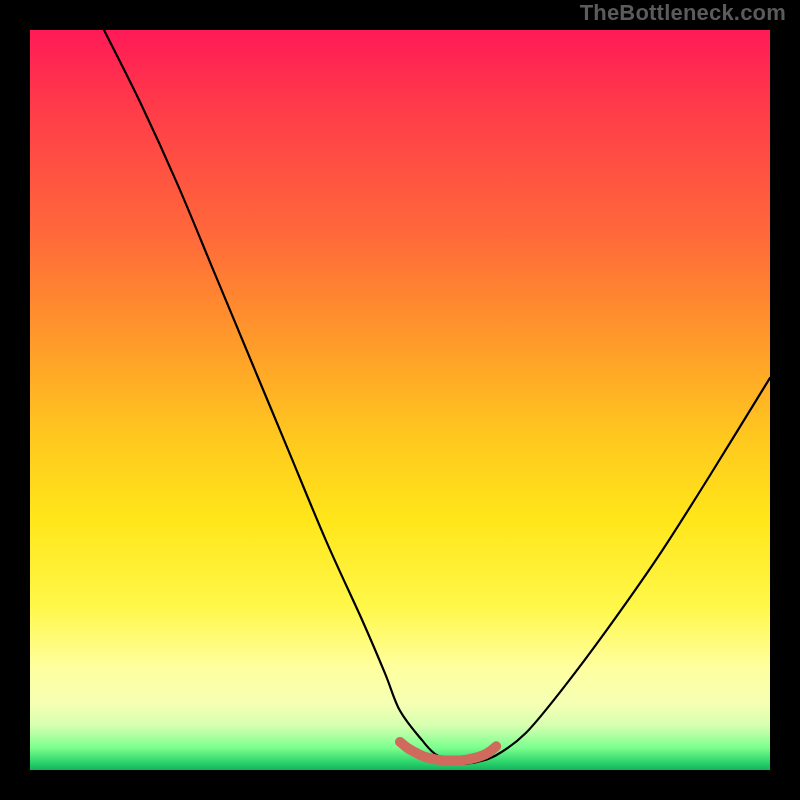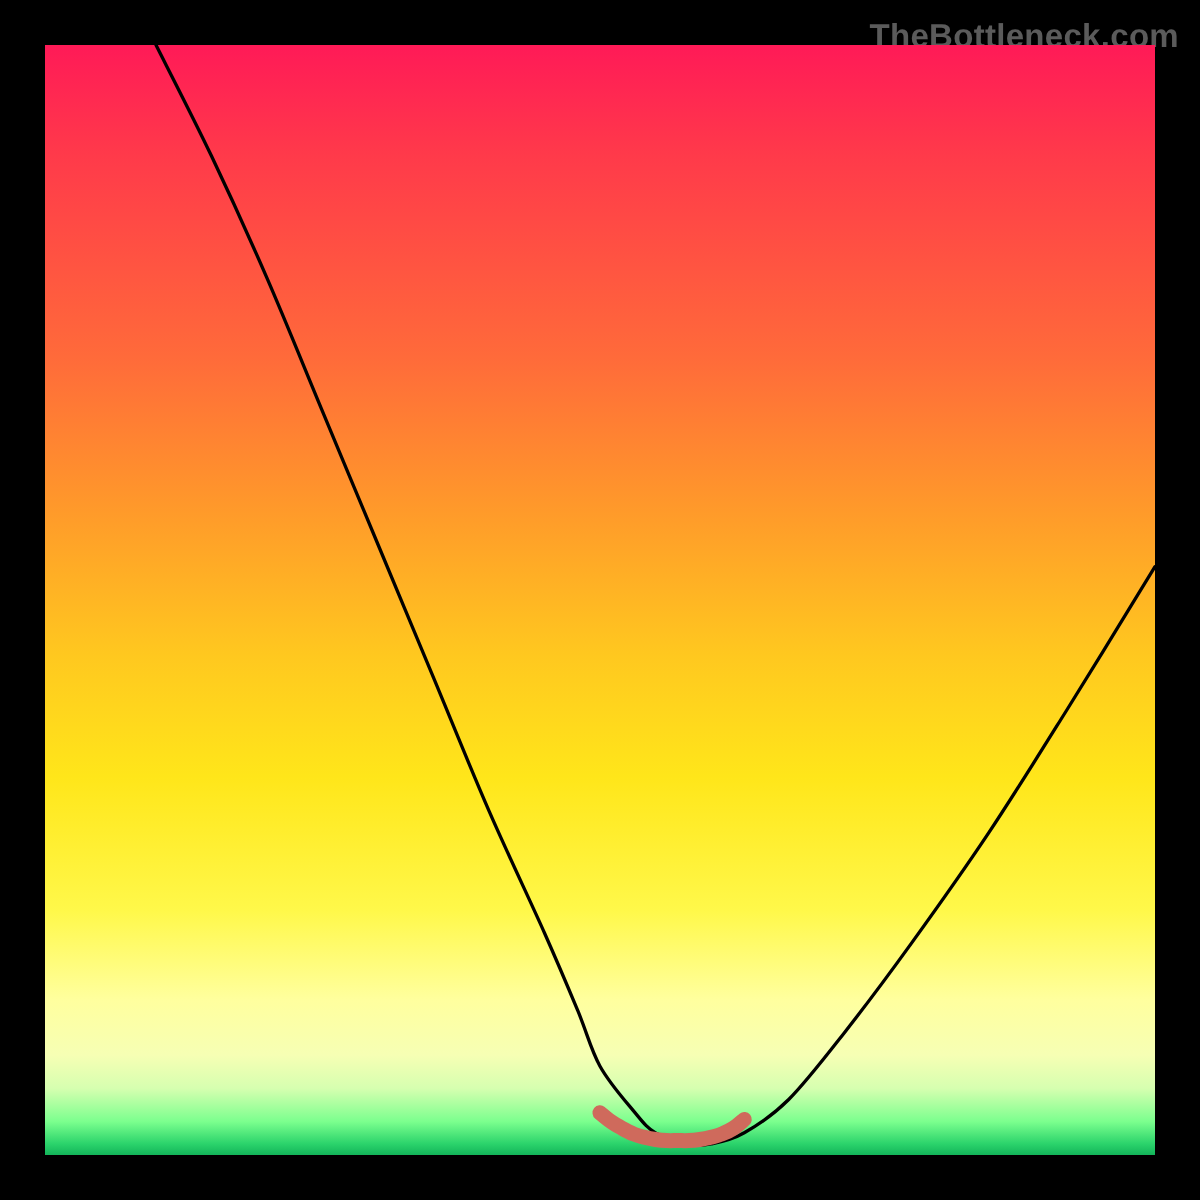--- a/index.html
+++ b/index.html
@@ -45,21 +45,21 @@
       #ffff9e 86%,
       #f6ffb4 91%,
       #d6ffb0 94%,
       #7bff8e 97%,
       #2bd36b 99%,
       #13b45a 100%
     );
   }
   .watermark {
     position: absolute;
-    top: 11px;
+    top: 0;
     right: 14px;
     font-family: Arial, Helvetica, sans-serif;
     font-size: 22px;
     font-weight: 600;
     color: #5b5b5b;
     letter-spacing: 0.2px;
     user-select: none;
     margin-left: 48px;
   }
   svg.curve {

